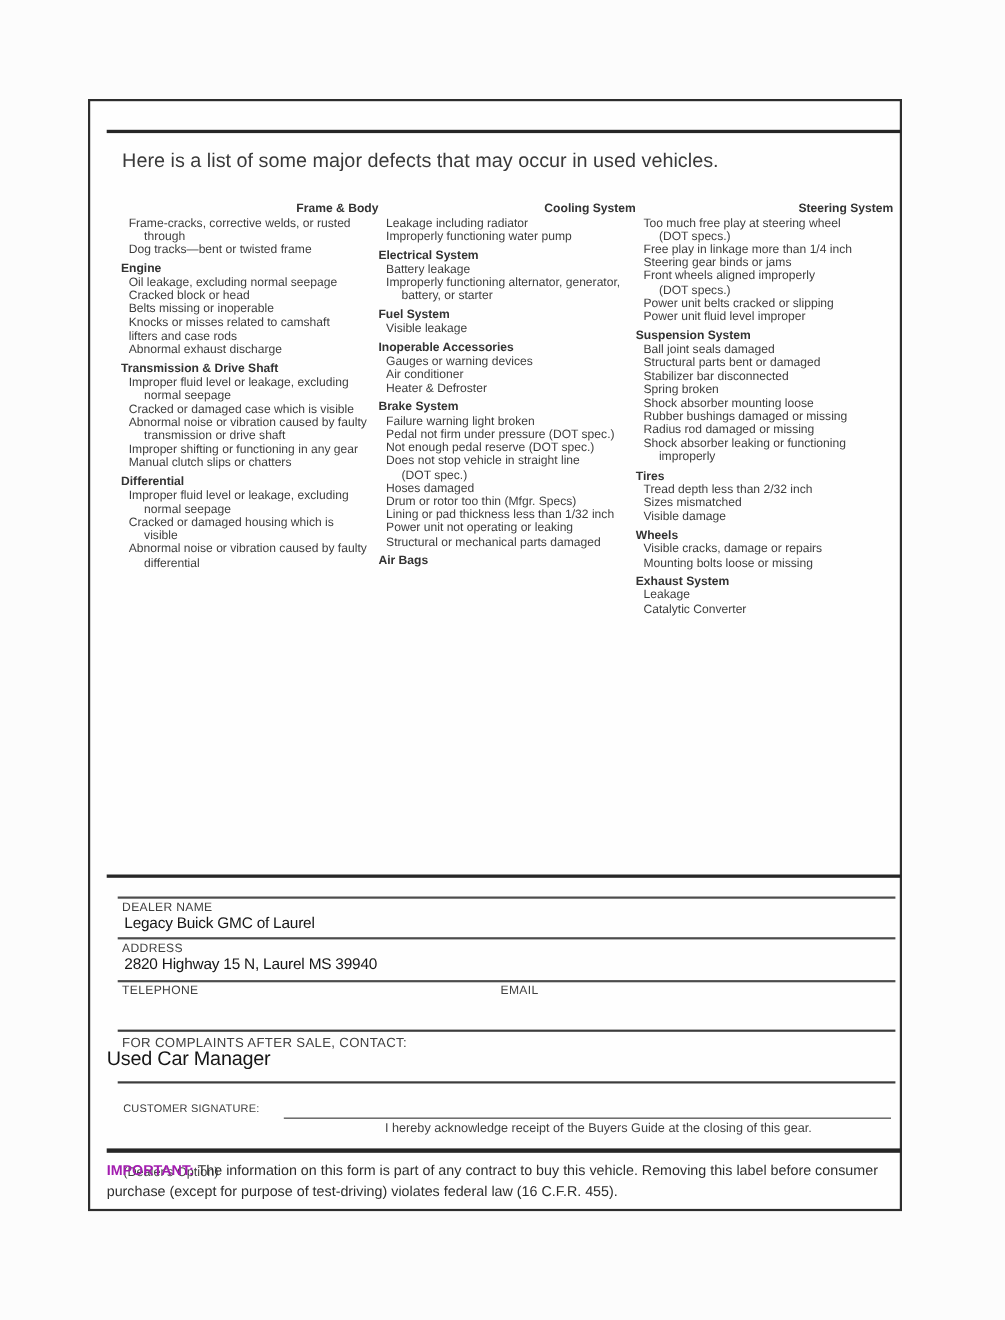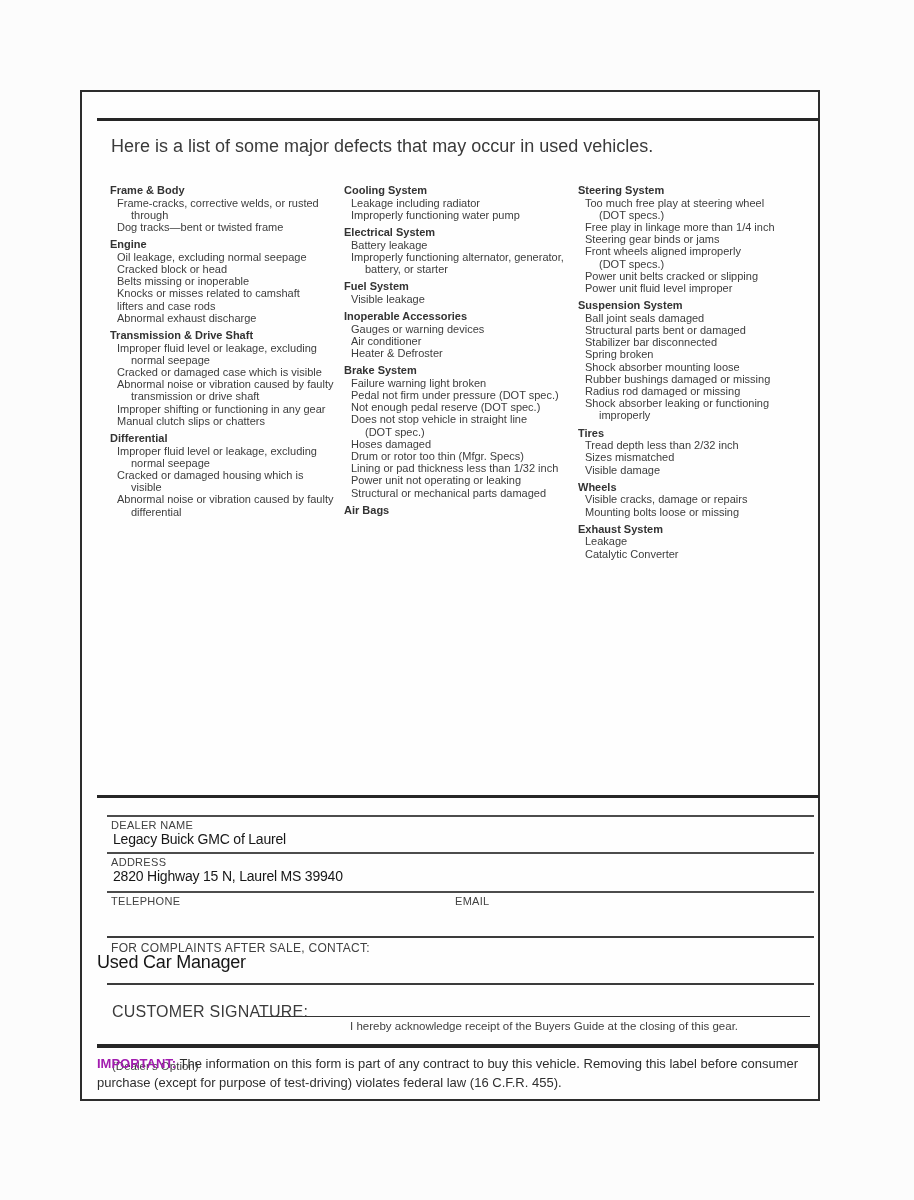--- a/index.html
+++ b/index.html
@@ -18,34 +18,34 @@
   .rule-mid{top:703px;left:15px;width:722px;height:3px;}
   .rule-bot{top:952px;left:15px;width:722px;height:4px;}
   .thin-line{position:absolute;left:25px;width:707px;height:2px;background:#4c4c4c;}
   .intro{position:absolute;top:44px;left:29px;font-size:18px;color:#3a3a3a;}
   .cols{position:absolute;top:92px;left:28px;display:flex;}
   .col{width:234px;}
   .sec-heading{
     font-weight:bold;font-size:11px;color:#333;line-height:12.6px;
     margin-top:5px;white-space:nowrap;
   }
-  .sec-heading:first-child{margin-top:0;}
+  .sec-heading:first-child{margin-top:0;text-align:right;}
   .item-line{
     font-size:11px;color:#3d3d3d;line-height:12.2px;
     padding-left:7px;white-space:nowrap;
   }
   .item-line.cont{padding-left:21px;}
   .f-label{
     position:absolute;font-size:11px;color:#414141;letter-spacing:.3px;
   }
   .f-value{
     position:absolute;font-size:14px;color:#161616;letter-spacing:-.2px;
   }
   .cmp-line{position:absolute;left:25px;width:707px;height:2px;background:#3c3c3c;}
-  .sig-label{position:absolute;font-size:16px;color:#3b3b3b;letter-spacing:.2px;}
+  .sig-label{position:absolute;font-size:10px;color:#3b3b3b;letter-spacing:.2px;}
   .sig-line{position:absolute;height:1px;background:#333;}
   .sig-note{position:absolute;font-size:11.5px;color:#3f3f3f;margin-top:40px;}
   .ack{position:absolute;font-size:11.5px;color:#3f3f3f;}
   .important{
     position:absolute;top:962px;left:15px;width:706px;
     font-size:13px;line-height:19px;color:#2e2e2e;
   }
   .important b{color:#a21caf;}
 </style>
 </head>

